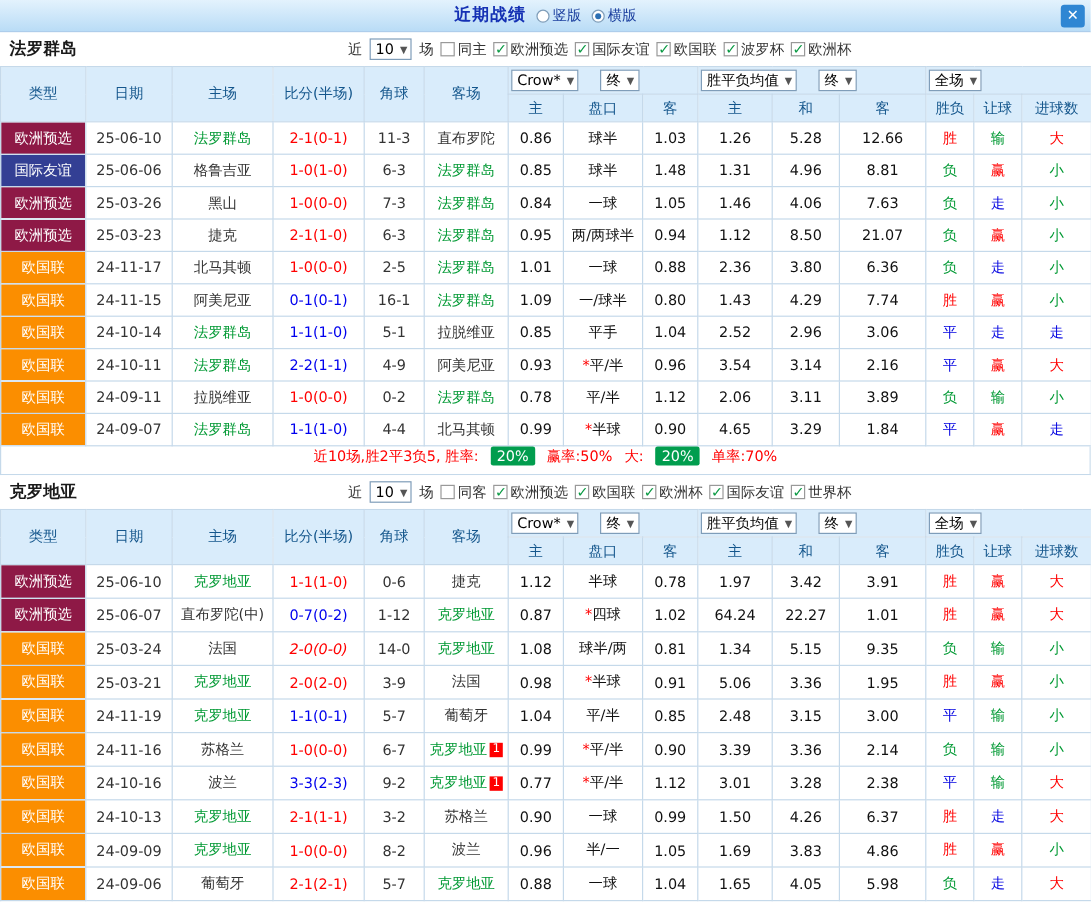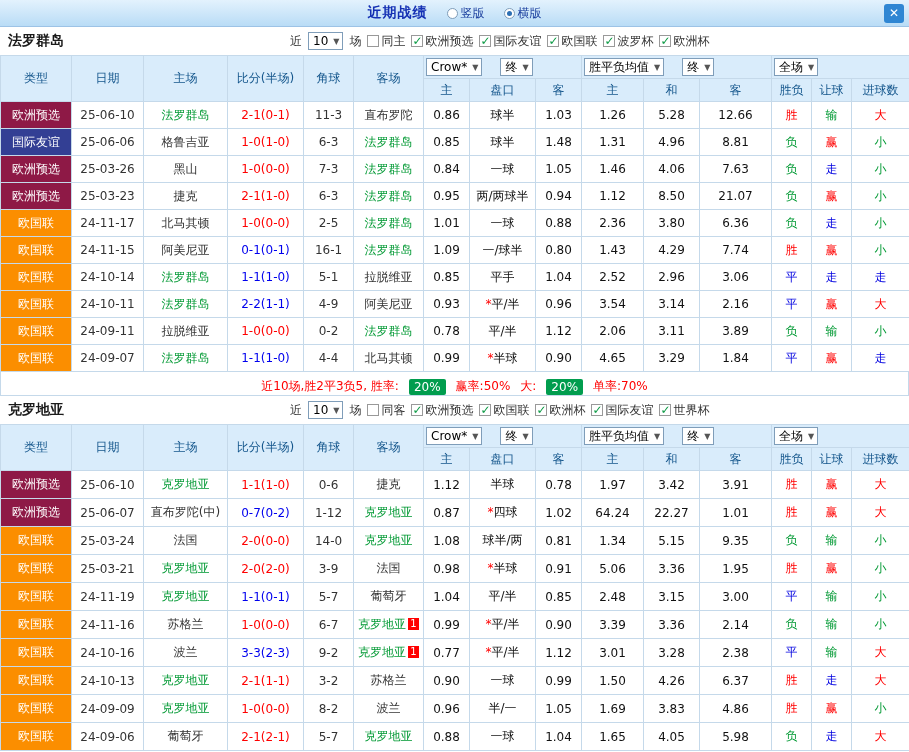--- a/index.html
+++ b/index.html
@@ -2,21 +2,21 @@
 <html><head>
 <meta charset="utf-8">
 <style>
   * { margin:0; padding:0; box-sizing:border-box; }
   html,body { width:909px; height:752px; overflow:hidden; background:#fff;
     font-family:"DejaVu Sans","Liberation Sans",sans-serif; font-size:12px; }
 
   
   .titlebar { height:27px; background:linear-gradient(#e3f2fd,#b9dcf6);
     border-bottom:1px solid #9dc3e6; display:flex; align-items:center; position:relative; }
-  .tb-center { margin:0 auto; display:flex; align-items:center; gap:19px; }
+  .tb-center { margin:0 auto; display:flex; align-items:center; gap:8px; }
   .panel-title { color:#1531b4; font-weight:bold; font-size:14px; letter-spacing:1px; }
   .radio { display:inline-flex; align-items:center; gap:3px; color:#1b3f9e; cursor:pointer; }
   .radio-dot { width:11px; height:11px; border-radius:50%; border:1px solid #7f9db9;
     background:#fff; position:relative; display:inline-block; }
   .radio-dot.checked::after { content:""; position:absolute; left:2px; top:2px;
     width:5px; height:5px; border-radius:50%; background:#2c6fb3; }
   .close-btn { position:absolute; right:5px; top:4px; width:20px; height:19px;
     background:#2f86d3; color:#fff; border-radius:3px; text-align:center;
     line-height:19px; font-weight:bold; cursor:pointer; }
 
@@ -49,21 +49,21 @@
   .grid td { height:27px; color:#333; background:#fff; }
   .s1 td { height:28px; }
   td.comp { color:#fff; }
   td.num { color:#111; }
   .card-badge { display:inline-block; min-width:11px; height:12px; line-height:12px;
     background:#f00; color:#fff; font-size:10px; margin-left:2px; padding:0 1px;
     vertical-align:1px; }
   .star { color:#f00; }
 
   
-  .summary { height:24px; display:flex; align-items:flex-end; justify-content:center;
+  .summary { height:24px; display:flex; align-items:flex-start; justify-content:center;
     gap:10px; color:#f00; border:1px solid #c5d9ea; border-top:none; }
   .sbadge { background:#019d4e; color:#fff; padding:1px 5px; border-radius:2px; }
 </style>
 </head>
 <body>
 
 <div class="app">
 
   <div class="titlebar">
     <div class="tb-center">
@@ -512,21 +512,21 @@
             <td class="num">22.27</td>
             <td class="num">1.01</td>
             <td class="res" style="color: rgb(255, 0, 0);">胜</td>
             <td class="res" style="color: rgb(255, 0, 0);">赢</td>
             <td class="res" style="color: rgb(255, 0, 0);">大</td>
           </tr>
           <tr>
             <td class="comp" style="background: rgb(251, 142, 0);">欧国联</td>
             <td>25-03-24</td>
             <td><span>法国</span></td>
-            <td style="color: rgb(255, 0, 0);">2-0(0-0)</td>
+            <td style="color: rgb(255, 0, 0); font-style: italic;">2-0(0-0)</td>
             <td>14-0</td>
             <td><span style="color: rgb(0, 153, 51);">克罗地亚</span></td>
             <td class="num">1.08</td>
             <td class="num">球半/两</td>
             <td class="num">0.81</td>
             <td class="num">1.34</td>
             <td class="num">5.15</td>
             <td class="num">9.35</td>
             <td class="res" style="color: rgb(0, 153, 51);">负</td>
             <td class="res" style="color: rgb(0, 153, 51);">输</td>

